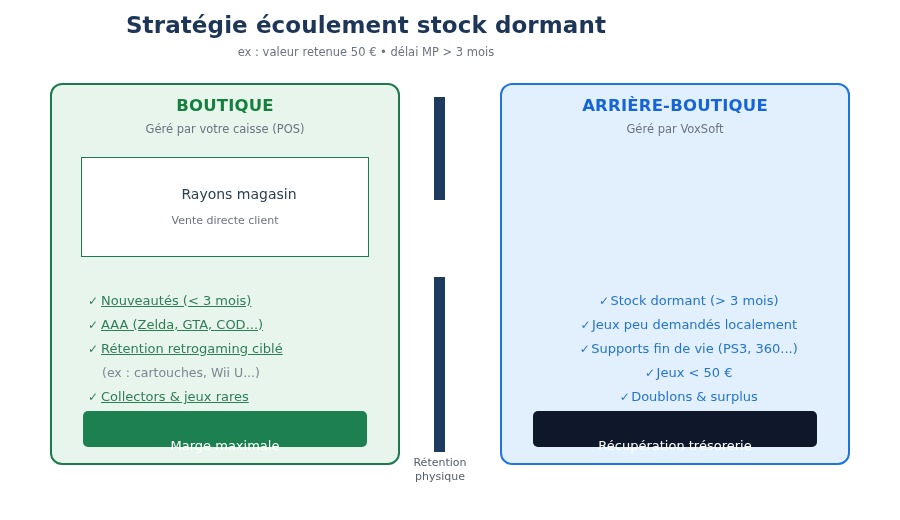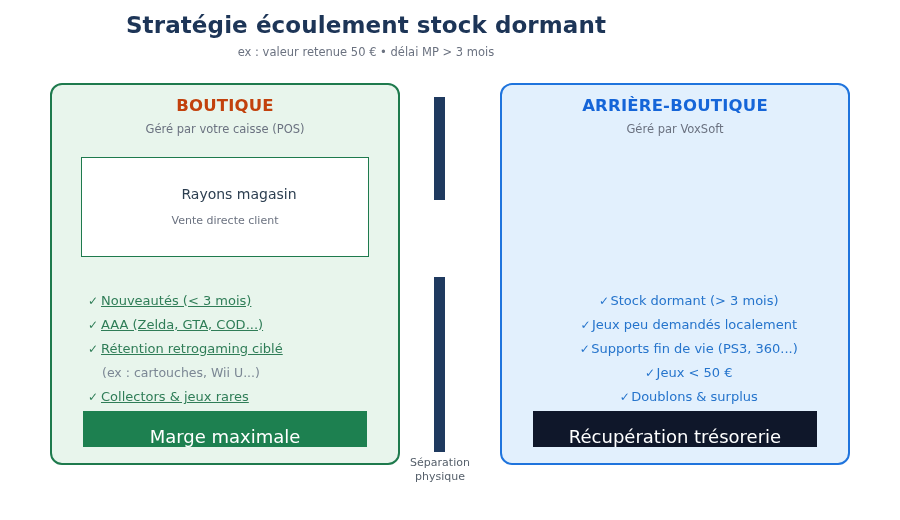--- a/index.html
+++ b/index.html
@@ -60,21 +60,21 @@
   }
 
   .panel-title {
     text-align: center;
     font-size: 16.5px;
     font-weight: bold;
     line-height: 20px;
     margin: 11px 0 0 0;
     letter-spacing: 0.2px;
   }
-  .panel-left .panel-title { color: #c2410c; }
+  .panel-left .panel-title { color: #15803d; }
   .panel-right .panel-title { color: #1565d8; }
 
   .panel-sub {
     text-align: center;
     font-size: 11.5px;
     color: #6b7280;
     line-height: 15px;
     margin: 6px 0 8px 0;
   }
 
@@ -138,27 +138,27 @@
   }
 
   
   .cta {
     position: absolute;
     left: 31px;
     bottom: 16px;
     width: 284px;
     height: 36px;
     border: none;
-    border-radius: 0;
+    border-radius: 5px;
     color: #ffffff;
     font-family: "DejaVu Sans", "Liberation Sans", sans-serif;
-    font-size: 18px;
+    font-size: 13px;
     line-height: 36px;
     text-align: center;
-    padding: 8px;
+    padding: 17px;
     cursor: pointer;
   }
   .cta-green { background: #1d8050; }
   .cta-blue  { background: #0f172a; }
 
   
   .separator {
     position: absolute;
     left: 434px;
     top: 97px;
@@ -245,15 +245,15 @@
   </ul>
 
   <button class="cta cta-blue">Récupération trésorerie</button>
 </div>
 
 <div class="separator">
   <div class="sep-seg sep-seg-1"></div>
   <div class="sep-seg sep-seg-2"></div>
 </div>
 <div class="sep-label">
-  <div>Séparation</div>
+  <div>Rétention</div>
   <div>physique</div>
 </div>
 
 </body></html>

